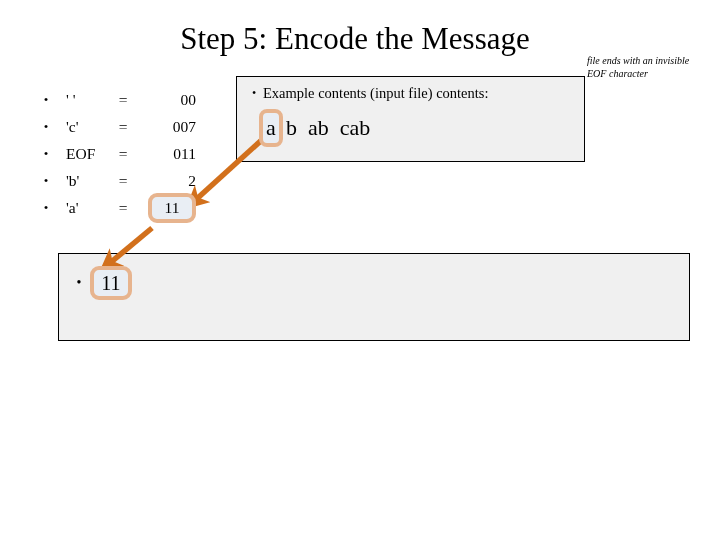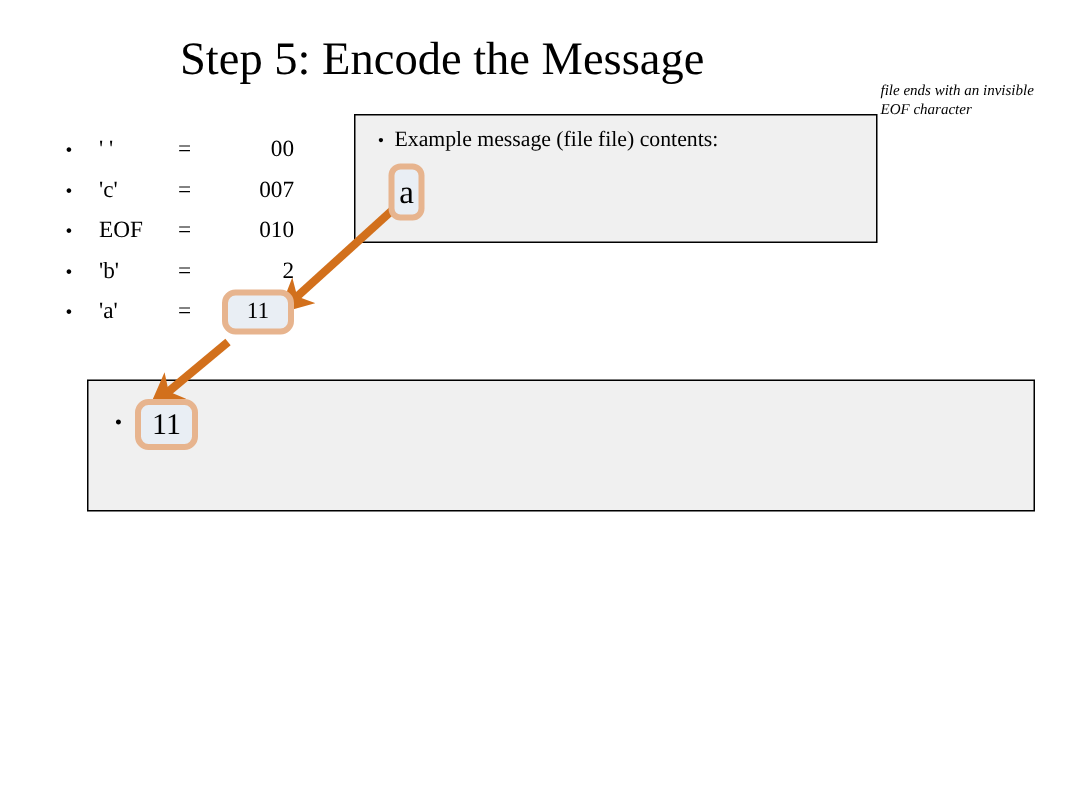--- a/index.html
+++ b/index.html
@@ -15,20 +15,21 @@
     font-family: "Liberation Serif", "DejaVu Serif", serif;
     color: #000000;
   }
 
   
   #slide-title {
     position: absolute;
     left: 120px;
     top: 23px;
     width: 470px;
+    text-align: center;
     font-size: 31px;
     line-height: 1.05;
     font-family: "Liberation Serif", "DejaVu Serif", serif;
     color: #000000;
     white-space: nowrap;
   }
 
   
   #side-note {
     position: absolute;
@@ -212,21 +213,21 @@
     <span class="cb-bullet">•</span>
     <span class="cb-symbol">'c'</span>
     <span class="cb-eq">=</span>
     <span class="cb-code">007</span>
   </div>
 
   <div class="cb-row">
     <span class="cb-bullet">•</span>
     <span class="cb-symbol">EOF</span>
     <span class="cb-eq">=</span>
-    <span class="cb-code">010</span>
+    <span class="cb-code">011</span>
   </div>
 
   <div class="cb-row">
     <span class="cb-bullet">•</span>
     <span class="cb-symbol">'b'</span>
     <span class="cb-eq">=</span>
     <span class="cb-code">2</span>
   </div>
 
   <div class="cb-row">
@@ -236,24 +237,25 @@
     <span class="cb-code highlighted">
       <span class="hl hl-code">11</span>
     </span>
   </div>
 
 </div>
 
 <div id="message-box">
   <div id="message-heading">
     <span class="bullet">•</span>
-    <span>Example message (file file) contents:</span>
+    <span>Example contents (input file) contents:</span>
   </div>
   <div id="message-content">
     <span class="hl hl-char">a</span>
+    <span class="rest">b  ab  cab</span>
   </div>
 </div>
 
 <div id="output-box">
   <div id="output-row">
     <span class="bullet">•</span>
     <span class="hl hl-bits">11</span>
   </div>
 </div>
 

